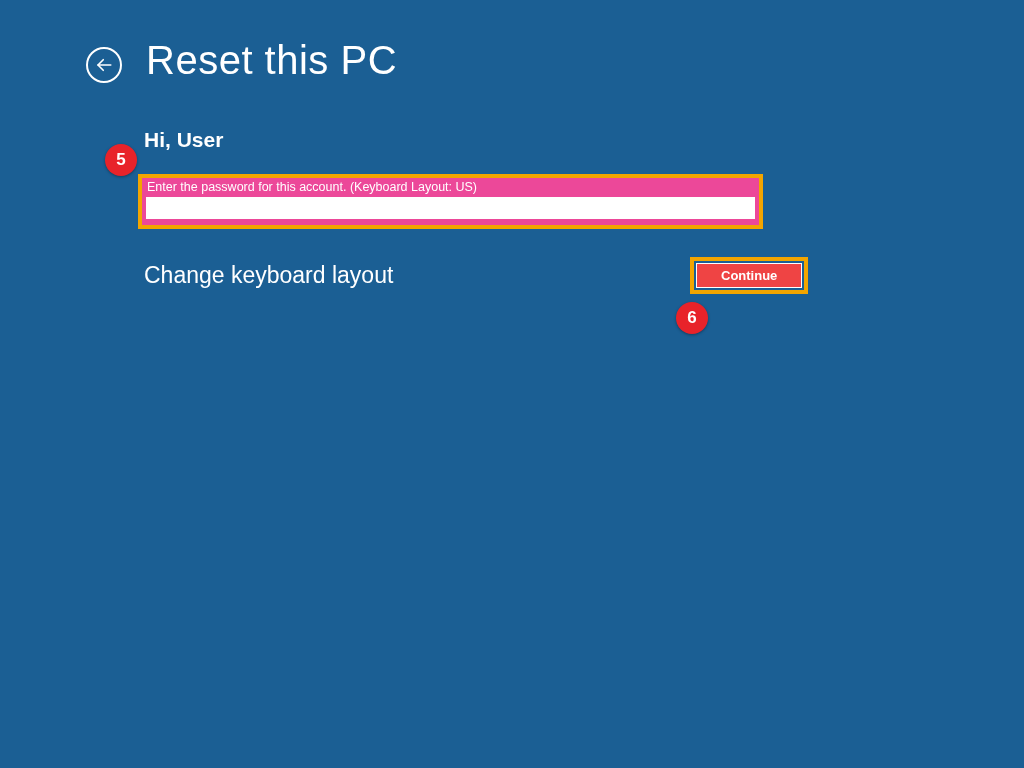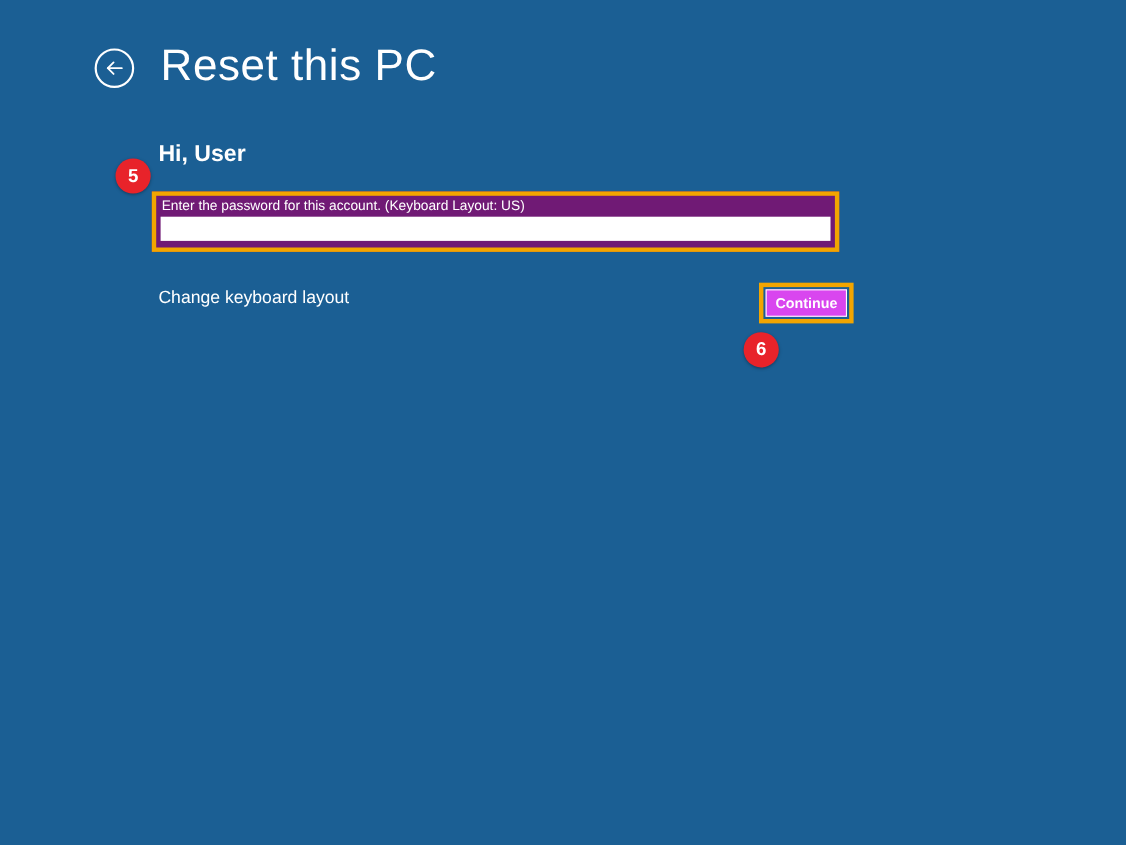--- a/index.html
+++ b/index.html
@@ -10,21 +10,21 @@
       font-family: "Segoe UI", "Segoe UI Light", Arial, sans-serif;
       color: #ffffff;
       overflow: hidden;
       position: relative;
     }
     .header {
       position: absolute;
       top: 38px;
       left: 86px;
       display: flex;
-      align-items: flex-start;
+      align-items: flex-end;
     }
     .back-btn {
       width: 36px;
       height: 36px;
       border: 2px solid #ffffff;
       border-radius: 50%;
       display: flex;
       align-items: center;
       justify-content: center;
       cursor: pointer;
@@ -43,21 +43,21 @@
       left: 144px;
       font-size: 21px;
       font-weight: 700;
     }
     .pw-block {
       position: absolute;
       top: 174px;
       left: 138px;
       width: 625px;
       border: 4px solid #f2a500;
-      background: #701a75;
+      background: #ec4899;
       padding: 2px 4px 6px 4px;
     }
     .pw-label {
       font-size: 12.5px;
       font-weight: 400;
       color: #ffffff;
       margin-bottom: 3px;
       margin-left: 1px;
     }
     .pw-input {
@@ -68,39 +68,39 @@
       font-family: inherit;
       font-size: 14px;
       padding: 0 6px;
       color: #000;
       outline: none;
     }
     .kb-link {
       position: absolute;
       top: 262px;
       left: 144px;
-      font-size: 16px;
+      font-size: 23px;
       font-weight: 300;
       cursor: pointer;
     }
     .continue-wrap {
       position: absolute;
       top: 257px;
       left: 690px;
       border: 4px solid #f2a500;
       padding: 2px;
     }
     .continue-btn {
-      background: #d946ef;
+      background: #ef4444;
       border: 1px solid #ffffff;
       color: #ffffff;
       font-family: inherit;
       font-size: 13px;
       font-weight: 600;
-      padding: 4px 8px;
+      padding: 4px 24px;
       cursor: pointer;
     }
     .callout {
       position: absolute;
       width: 32px;
       height: 32px;
       border-radius: 50%;
       background: #e8232a;
       color: #ffffff;
       font-size: 17px;

